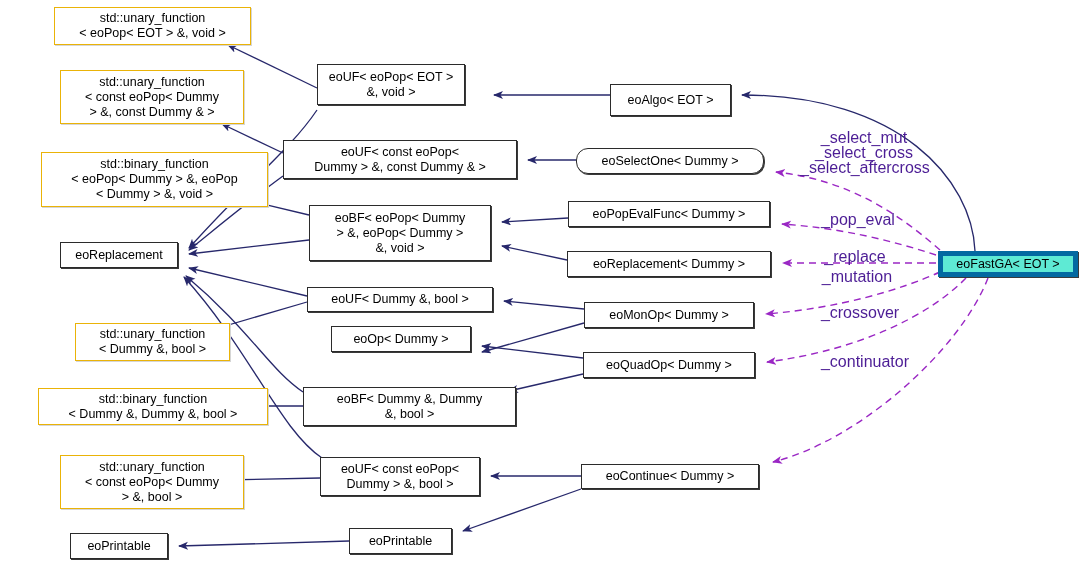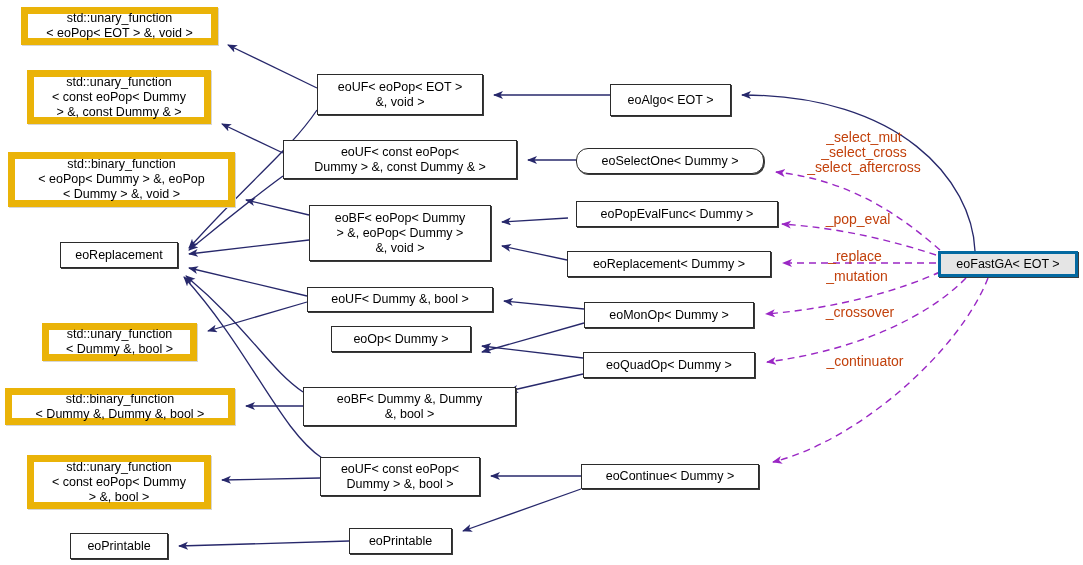--- a/index.html
+++ b/index.html
@@ -36,33 +36,34 @@
     background: #ffffff;
     white-space: pre-line;
     padding: 1px 4px;
     z-index: 5;
   }
   .node.solid {
     border: 1px solid #2b2b2b;
     box-shadow: 1px 1px 0 0 #3a3a3a;
   }
   .node.faded {
-    border: 7px solid #eab308;
+    border: 1px solid #eab308;
     box-shadow: 1px 1px 0 0 #d6d6d6;
+    margin-left: 33px;
   }
   .node.highlight {
-    background: #e5e5e5;
-    border: 3px solid #0369a1;
+    background: #5eead4;
+    border: 5px solid #0369a1;
     box-shadow: 1px 1px 0 0 #3a3a3a;
   }
   .edge-label {
     position: absolute;
-    font-size: 14px;
+    font-size: 16px;
     line-height: 15px;
-    color: #c2410c;
+    color: #4c1d95;
     white-space: pre-line;
     text-align: center;
     z-index: 6;
     background: transparent;
   }
 </style>
 </head>
 <body>
 
 <div id="diagram">
@@ -162,21 +163,21 @@
 
   <div class="node faded" style="left:5px; top:388px; width:230px; height:37px;">std::binary_function
 &lt; Dummy &amp;, Dummy &amp;, bool &gt;</div>
 
   <div class="node faded" style="left:27px; top:455px; width:184px; height:54px;">std::unary_function
 &lt; const eoPop&lt; Dummy
 &gt; &amp;, bool &gt;</div>
 
   <div class="node solid" style="left:70px; top:533px; width:98px; height:26px;">eoPrintable</div>
 
-  <div class="node solid" style="left:317px; top:74px; width:166px; height:41px;">eoUF&lt; eoPop&lt; EOT &gt;
+  <div class="node solid" style="left:317px; top:64px; width:148px; height:41px;">eoUF&lt; eoPop&lt; EOT &gt;
 &amp;, void &gt;</div>
 
   <div class="node solid" style="left:283px; top:140px; width:234px; height:39px;">eoUF&lt; const eoPop&lt;
 Dummy &gt; &amp;, const Dummy &amp; &gt;</div>
 
   <div class="node solid" style="left:309px; top:205px; width:182px; height:56px;">eoBF&lt; eoPop&lt; Dummy
 &gt; &amp;, eoPop&lt; Dummy &gt;
 &amp;, void &gt;</div>
 
   <div class="node solid" style="left:307px; top:287px; width:186px; height:25px;">eoUF&lt; Dummy &amp;, bool &gt;</div>
@@ -188,21 +189,21 @@
 
   <div class="node solid" style="left:320px; top:457px; width:160px; height:39px;">eoUF&lt; const eoPop&lt;
 Dummy &gt; &amp;, bool &gt;</div>
 
   <div class="node solid" style="left:349px; top:528px; width:103px; height:26px;">eoPrintable</div>
 
   <div class="node solid" style="left:610px; top:84px; width:121px; height:32px;">eoAlgo&lt; EOT &gt;</div>
 
   <div class="node solid" style="left:576px; top:148px; width:188px; height:26px;border-radius:12px;">eoSelectOne&lt; Dummy &gt;</div>
 
-  <div class="node solid" style="left:568px; top:201px; width:202px; height:26px;margin-left:8px;">eoPopEvalFunc&lt; Dummy &gt;</div>
+  <div class="node solid" style="left:568px; top:201px; width:202px; height:26px;">eoPopEvalFunc&lt; Dummy &gt;</div>
 
   <div class="node solid" style="left:567px; top:251px; width:204px; height:26px;">eoReplacement&lt; Dummy &gt;</div>
 
   <div class="node solid" style="left:584px; top:302px; width:170px; height:26px;">eoMonOp&lt; Dummy &gt;</div>
 
   <div class="node solid" style="left:581px; top:464px; width:178px; height:25px;">eoContinue&lt; Dummy &gt;</div>
 
   <div class="node solid" style="left:583px; top:352px; width:172px; height:26px;">eoQuadOp&lt; Dummy &gt;</div>
 
   <div class="node highlight" style="left:938px; top:251px; width:140px; height:26px;">eoFastGA&lt; EOT &gt;</div>

